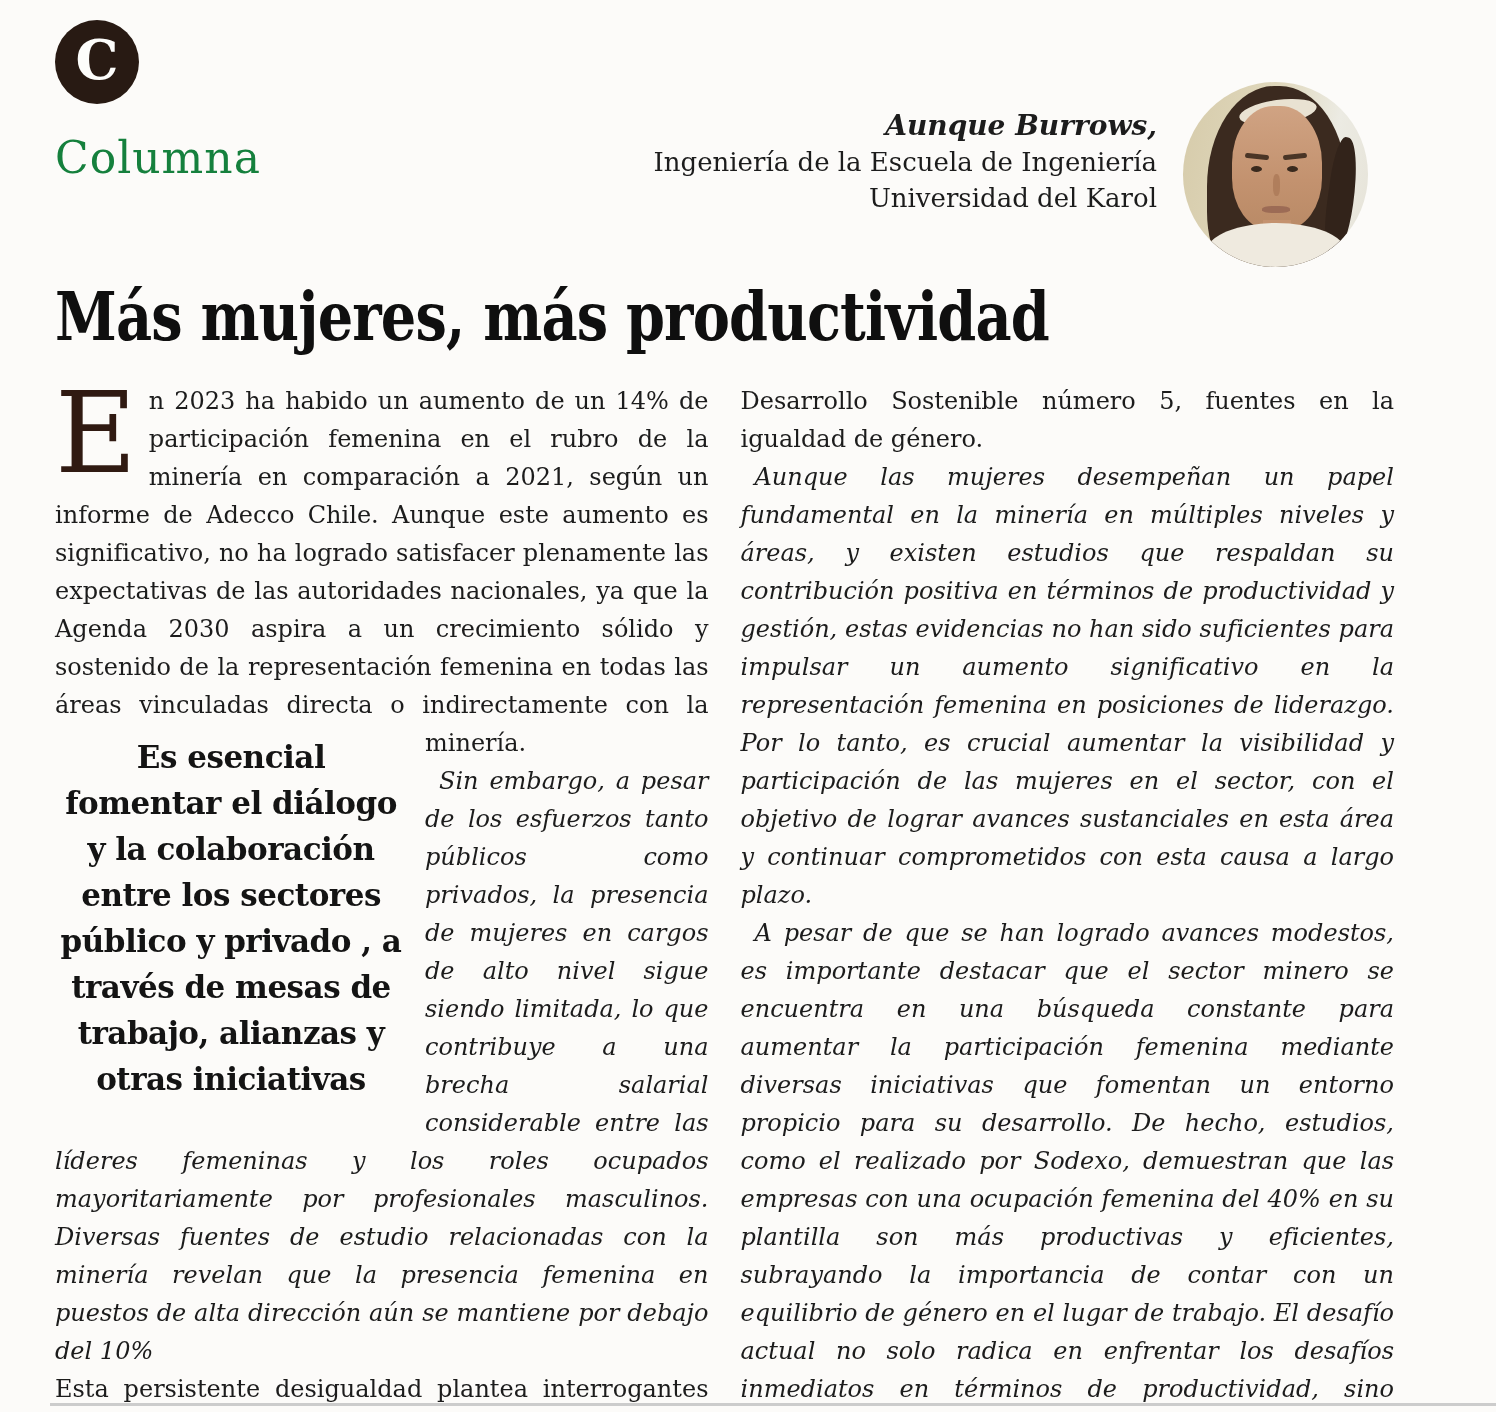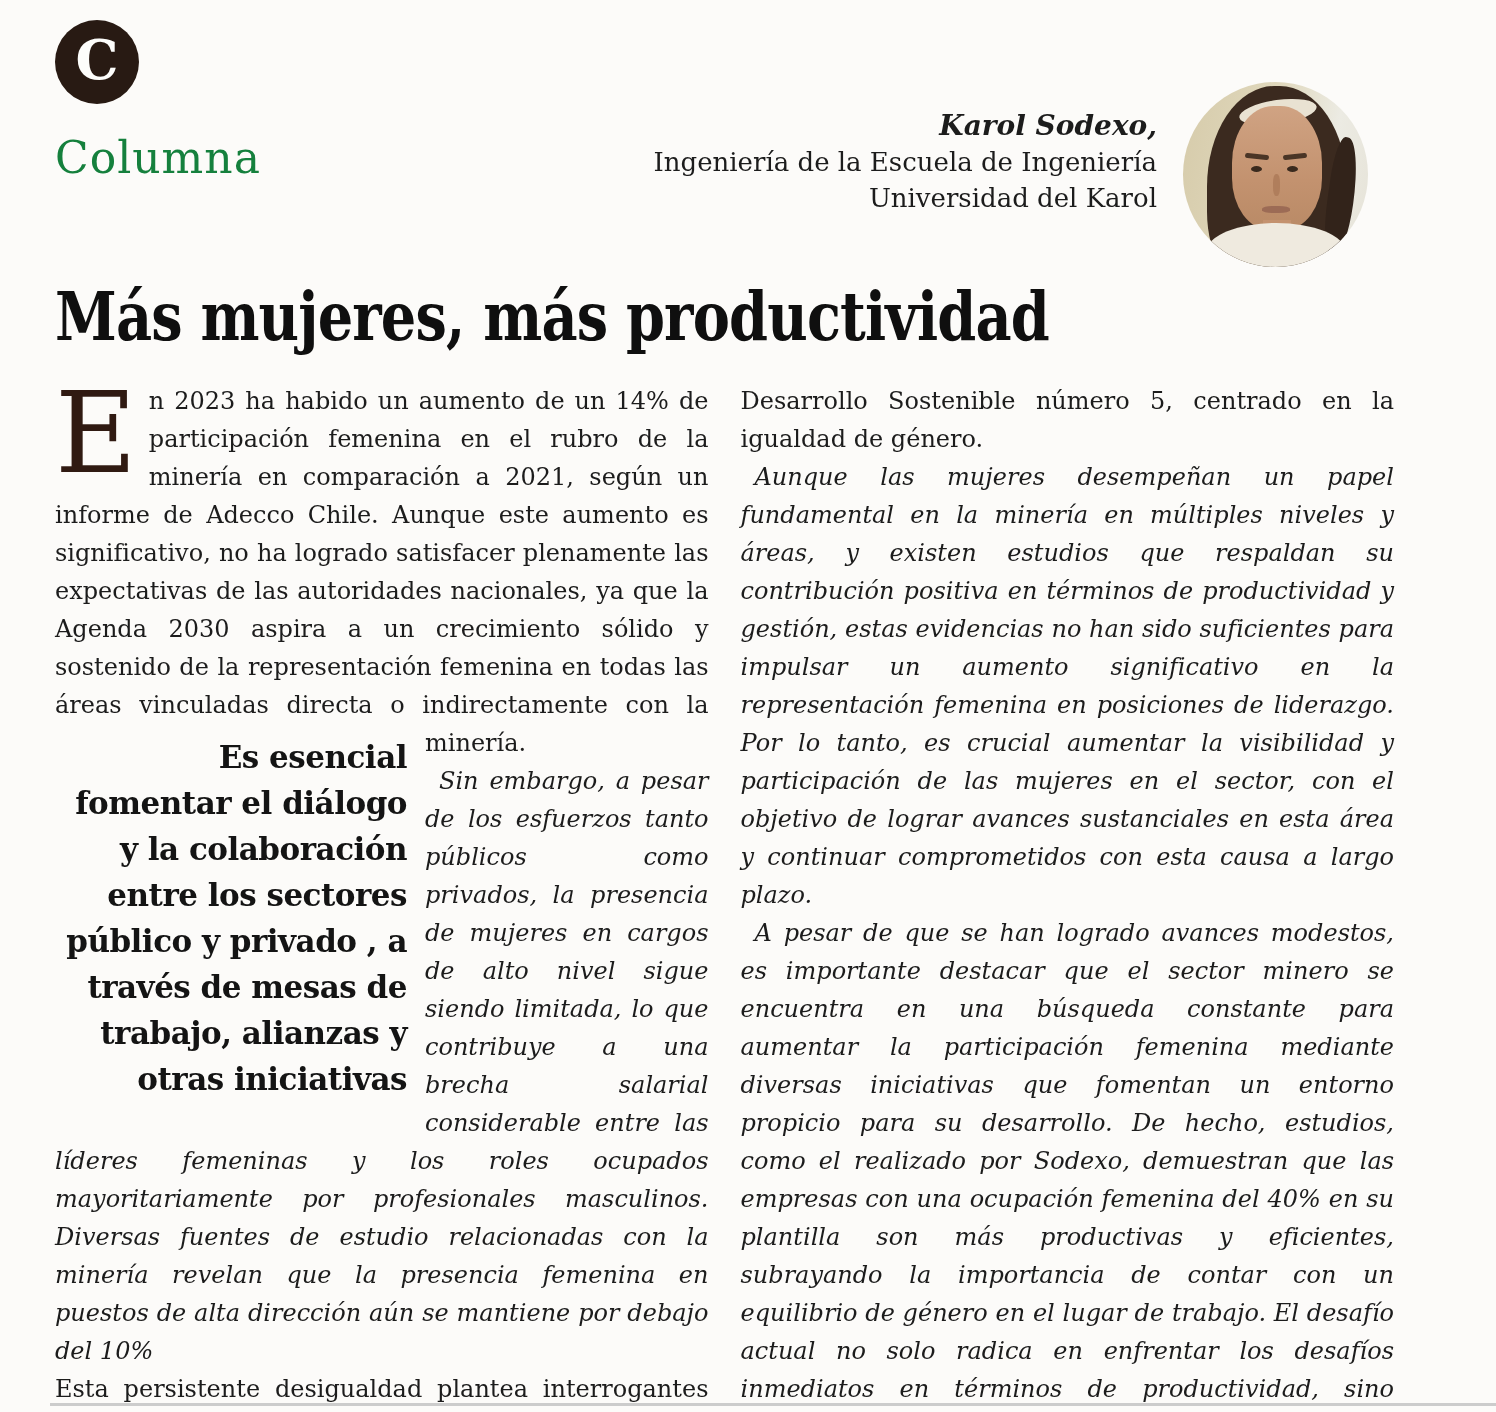--- a/index.html
+++ b/index.html
@@ -95,21 +95,21 @@
     float:left;
     font-size:112px;line-height:90px;
     padding:6px 12px 0 0;
     color:#301a12;font-weight:500;
   }
   .pullquote{
     display:block;float:left;clear:left;
     width:352px;margin:10px 18px 6px 0;
     font-size:31px;line-height:46px;font-weight:bold;
     letter-spacing:-0.5px;color:#141414;
-    text-align:right;text-indent:0;hyphens:none;
+    text-align:center;text-indent:0;hyphens:none;
   }
   .bottom-rule{
     position:absolute;left:50px;right:0;bottom:6px;height:3px;
     background:#cccccc;
   }
 </style>
 </head>
 <body>
 
 <div class="page">
@@ -117,21 +117,21 @@
   <header>
     <div class="brand">
       <div class="logo-circle">
         <span>C</span>
       </div>
       <div class="section-label">Columna</div>
     </div>
 
     <div class="byline-wrap">
       <div class="byline">
-        <div class="byline-name">Karol Sodexo,</div>
+        <div class="byline-name">Aunque Burrows,</div>
         <div class="byline-role">Ingeniería de la Escuela de Ingeniería</div>
         <div class="byline-org">Universidad del Karol</div>
       </div>
       <div class="avatar">
         <div class="hair"></div>
         <div class="hair-strand"></div>
         <div class="headband"></div>
         <div class="face"></div>
         <div class="brow l"></div>
         <div class="brow r"></div>
@@ -147,21 +147,21 @@
 
   <h1>Más mujeres, más productividad</h1>
 
   <div class="columns">
     <div class="col col-left">
       <p class="body-p first"><span class="dropcap">E</span><span>n 2023 ha habido un aumento de un 14% de participación femenina en el rubro de la minería en comparación a 2021, según un informe de Adecco Chile. Aunque este aumento es significativo, no ha logrado satisfacer plenamente las expectativas de las autoridades nacionales, ya que la Agenda 2030 aspira a un crecimiento sólido y sostenido de la representación femenina en todas las áreas vinculadas directa o </span><span class="pullquote">Es esencial fomentar el diálogo y la colaboración entre los sectores público y privado , a través de mesas de trabajo, alianzas y otras iniciativas</span><span>indirectamente con la minería.</span></p>
       <p class="body-p indent1">Sin embargo, a pesar de los esfuerzos tanto públicos como privados, la presencia de mujeres en cargos de alto nivel sigue siendo limitada, lo que contribuye a una brecha salarial considerable entre las líderes femeninas y los roles ocupados mayoritariamente por profesionales masculinos. Diversas fuentes de estudio relacionadas con la minería revelan que la presencia femenina en puestos de alta dirección aún se mantiene por debajo del 10%</p>
       <p class="body-p">Esta persistente desigualdad plantea interrogantes acerca de por qué, a pesar de las estrategias implementadas, las mujeres no han logrado establecerse en dichos roles de manera más natural. Esta situación podría comprometer la consecución total del Objetivo de</p>
     </div>
     <div class="col col-right">
-      <p class="body-p">Desarrollo Sostenible número 5, centrado en la igualdad de género.</p>
+      <p class="body-p">Desarrollo Sostenible número 5, fuentes en la igualdad de género.</p>
       <p class="body-p indent1">Aunque las mujeres desempeñan un papel fundamental en la minería en múltiples niveles y áreas, y existen estudios que respaldan su contribución positiva en términos de productividad y gestión, estas evidencias no han sido suficientes para impulsar un aumento significativo en la representación femenina en posiciones de liderazgo. Por lo tanto, es crucial aumentar la visibilidad y participación de las mujeres en el sector, con el objetivo de lograr avances sustanciales en esta área y continuar comprometidos con esta causa a largo plazo.</p>
       <p class="body-p indent1">A pesar de que se han logrado avances modestos, es importante destacar que el sector minero se encuentra en una búsqueda constante para aumentar la participación femenina mediante diversas iniciativas que fomentan un entorno propicio para su desarrollo. De hecho, estudios, como el realizado por Sodexo, demuestran que las empresas con una ocupación femenina del 40% en su plantilla son más productivas y eficientes, subrayando la importancia de contar con un equilibrio de género en el lugar de trabajo. El desafío actual no solo radica en enfrentar los desafíos inmediatos en términos de productividad, sino también en identificar cómo estos desafíos pueden abrir nuevas oportunidades. Para ello, es esencial fomentar el diálogo y la colaboración entre los sectores público y privado, a través de mesas de trabajo, alianzas y otras iniciativas que adquieren un valor crucial en el contexto de la industria minera en constante evolución.</p>
     </div>
   </div>
 
   <div class="bottom-rule"></div>
 
 </div>
 
 </body></html>

